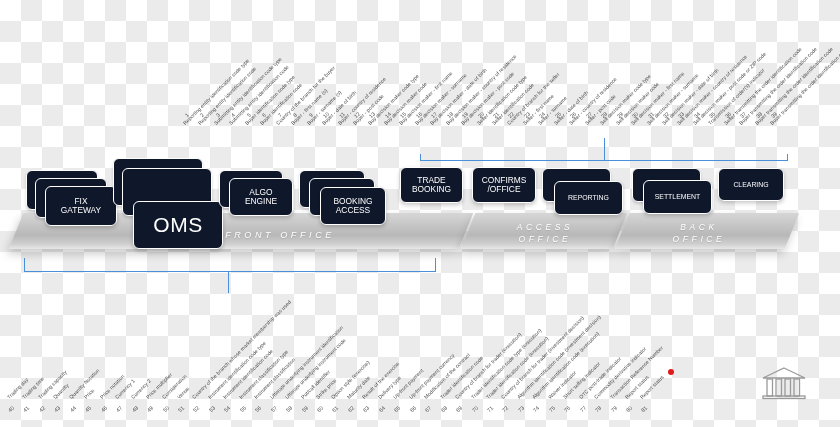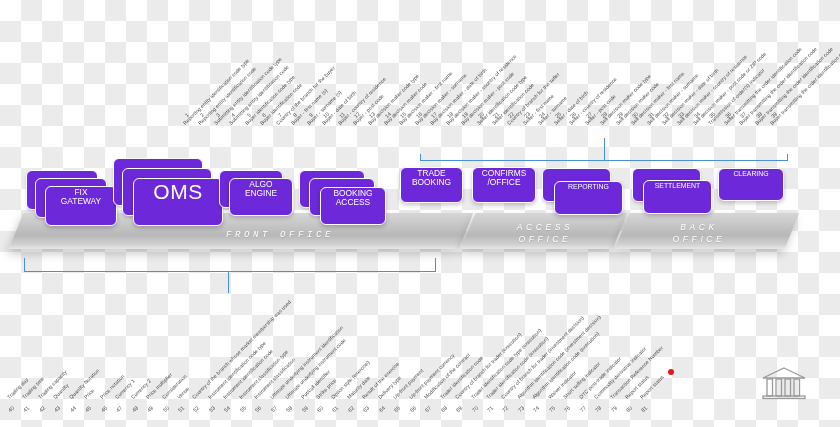--- a/index.html
+++ b/index.html
@@ -59,36 +59,36 @@
     font-weight:400;
     letter-spacing:3.6px;
     text-align:center;
     text-shadow:0 1px 1px rgba(0,0,0,0.12);
     pointer-events:none;
   }
 
   
   .card{
     position:absolute;
-    background:#6d28d9;
+    background:#0f172a;
     border:1.1px solid #ffffff;
     border-radius:6px;
     color:#ffffff;
     display:flex;
-    align-items:flex-start;
+    align-items:center;
     justify-content:center;
     text-align:center;
     line-height:1.13;
     font-size:8.4px;
     box-shadow:0 2px 4px rgba(0,0,0,0.22);
     box-sizing:border-box;
     padding:1px;
   }
   .card.ghost{box-shadow:0 2px 3px rgba(0,0,0,0.16);}
-  .card.big{font-size:21px;letter-spacing:0.5px;}
+  .card.big{font-size:21px;letter-spacing:0.5px;margin-top:23px;}
   .card.sm{font-size:6.9px;}
 
   
   .br-h{position:absolute;height:1.4px;background:#4a90d9;}
   .br-v{position:absolute;width:1.4px;background:#4a90d9;}
 
   
   #logo{position:absolute;left:640px;top:365px;width:190px;height:42px;}
   #logo .word{
     position:absolute;left:0;top:2px;
@@ -191,21 +191,21 @@
       <div class="num" style="left: 721.75px; top: 2px;">36</div>
       <div class="num" style="left: 737.2px; top: 2px;">37</div>
       <div class="num" style="left: 752.65px; top: 2px;">38</div>
       <div class="num" style="left: 768.1px; top: 2px;">39</div>
     </div>
 
   <div class="slab" style="left:16px;top:213px;width:450px;height:36px;"></div>
   <div class="slab" style="left:468px;top:213px;width:152px;height:36px;"></div>
   <div class="slab" style="left:622px;top:213px;width:170px;height:36px;"></div>
 
-  <div class="slab-label" style="left:150px;top:230px;width:260px;font-size:9px;font-family:Liberation Mono, monospace;">FRONT OFFICE</div>
+  <div class="slab-label" style="left:150px;top:230px;width:260px;font-size:9px;">FRONT OFFICE</div>
 
   <div class="slab-label" style="left:480px;top:222px;width:130px;font-size:8.5px;">ACCESS</div>
   <div class="slab-label" style="left:480px;top:234px;width:130px;font-size:8.5px;">OFFICE</div>
 
   <div class="slab-label" style="left:634px;top:222px;width:130px;font-size:8.5px;">BACK</div>
   <div class="slab-label" style="left:634px;top:234px;width:130px;font-size:8.5px;">OFFICE</div>
 
   <div class="card ghost" style="left:26px;top:170px;width:72px;height:40px;"></div>
   <div class="card ghost" style="left:35px;top:178px;width:72px;height:40px;"></div>
   <div class="card" style="left:45px;top:186px;width:72px;height:40px;">

